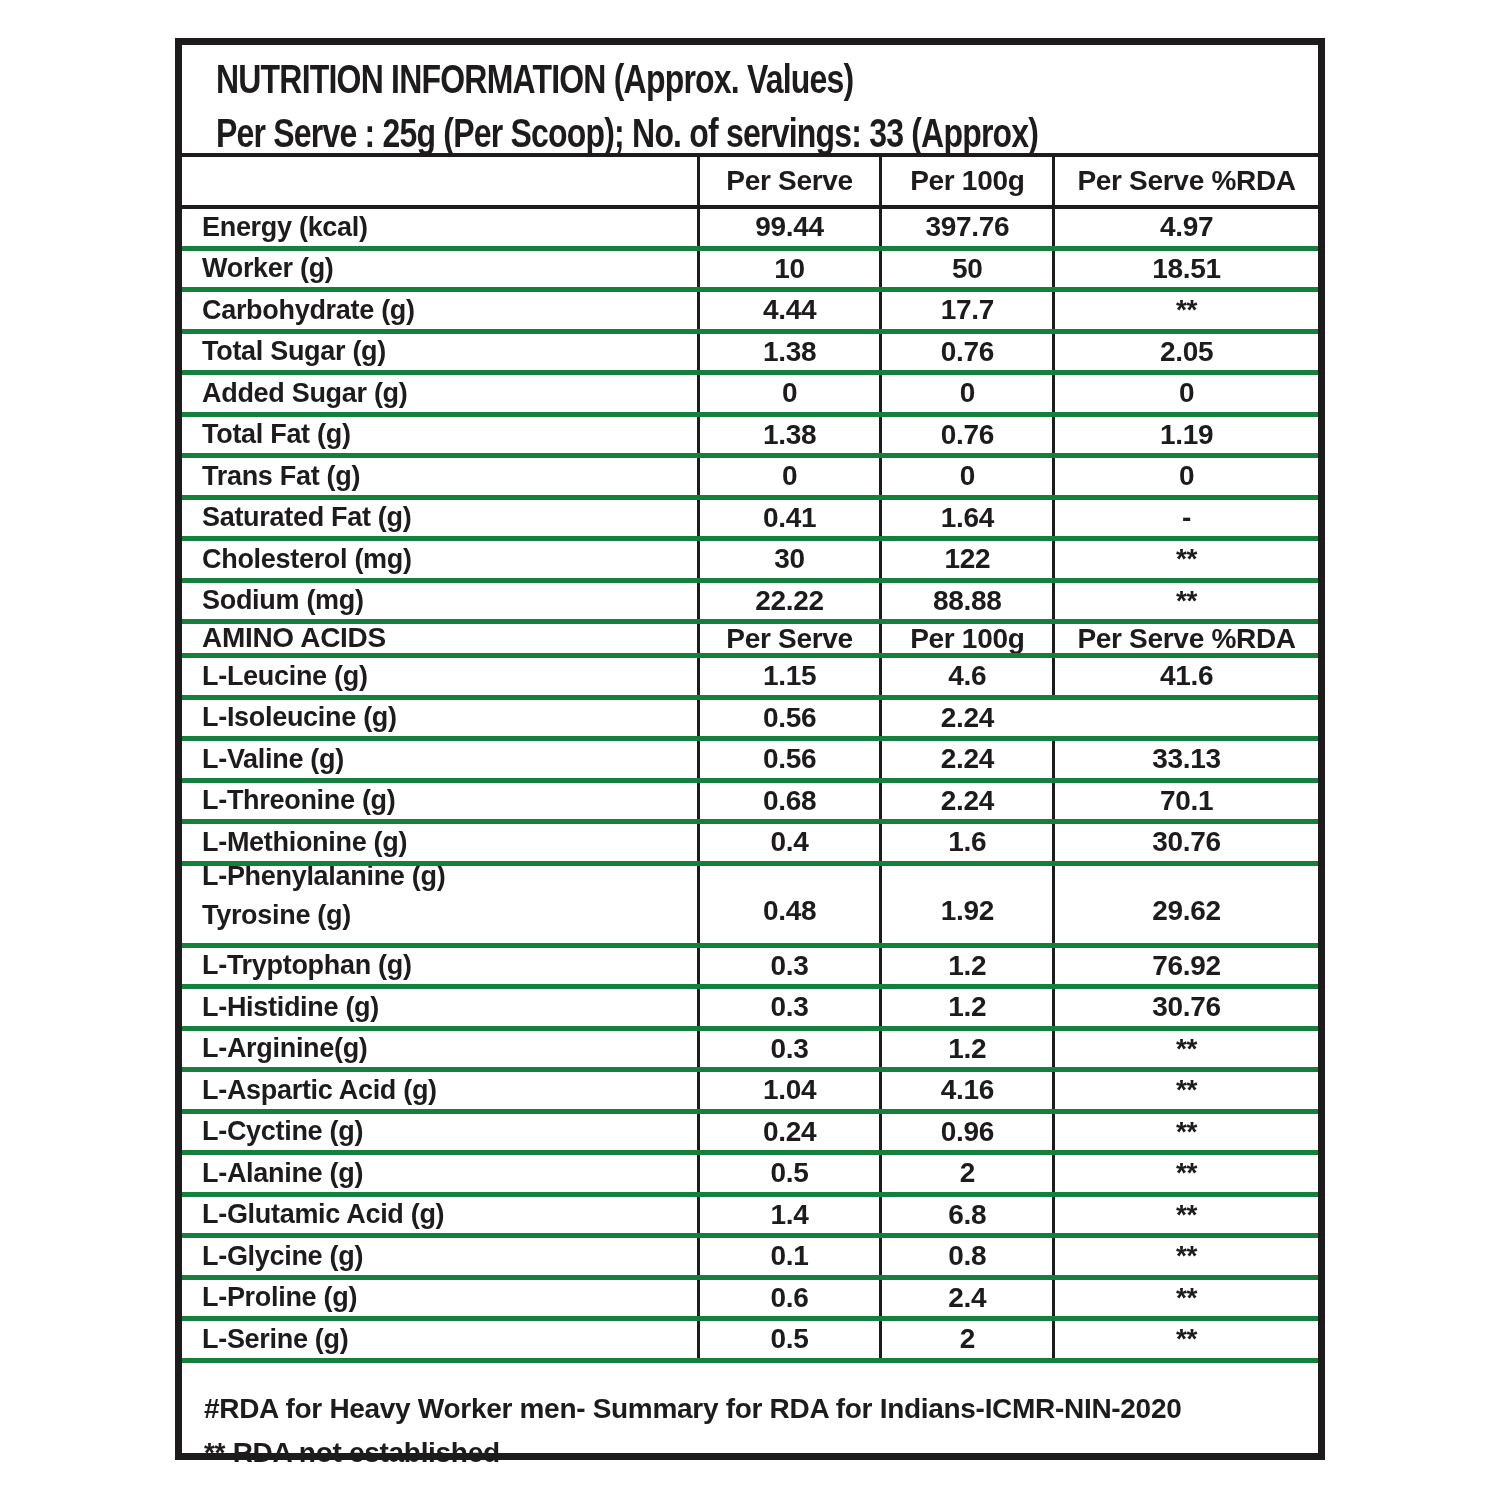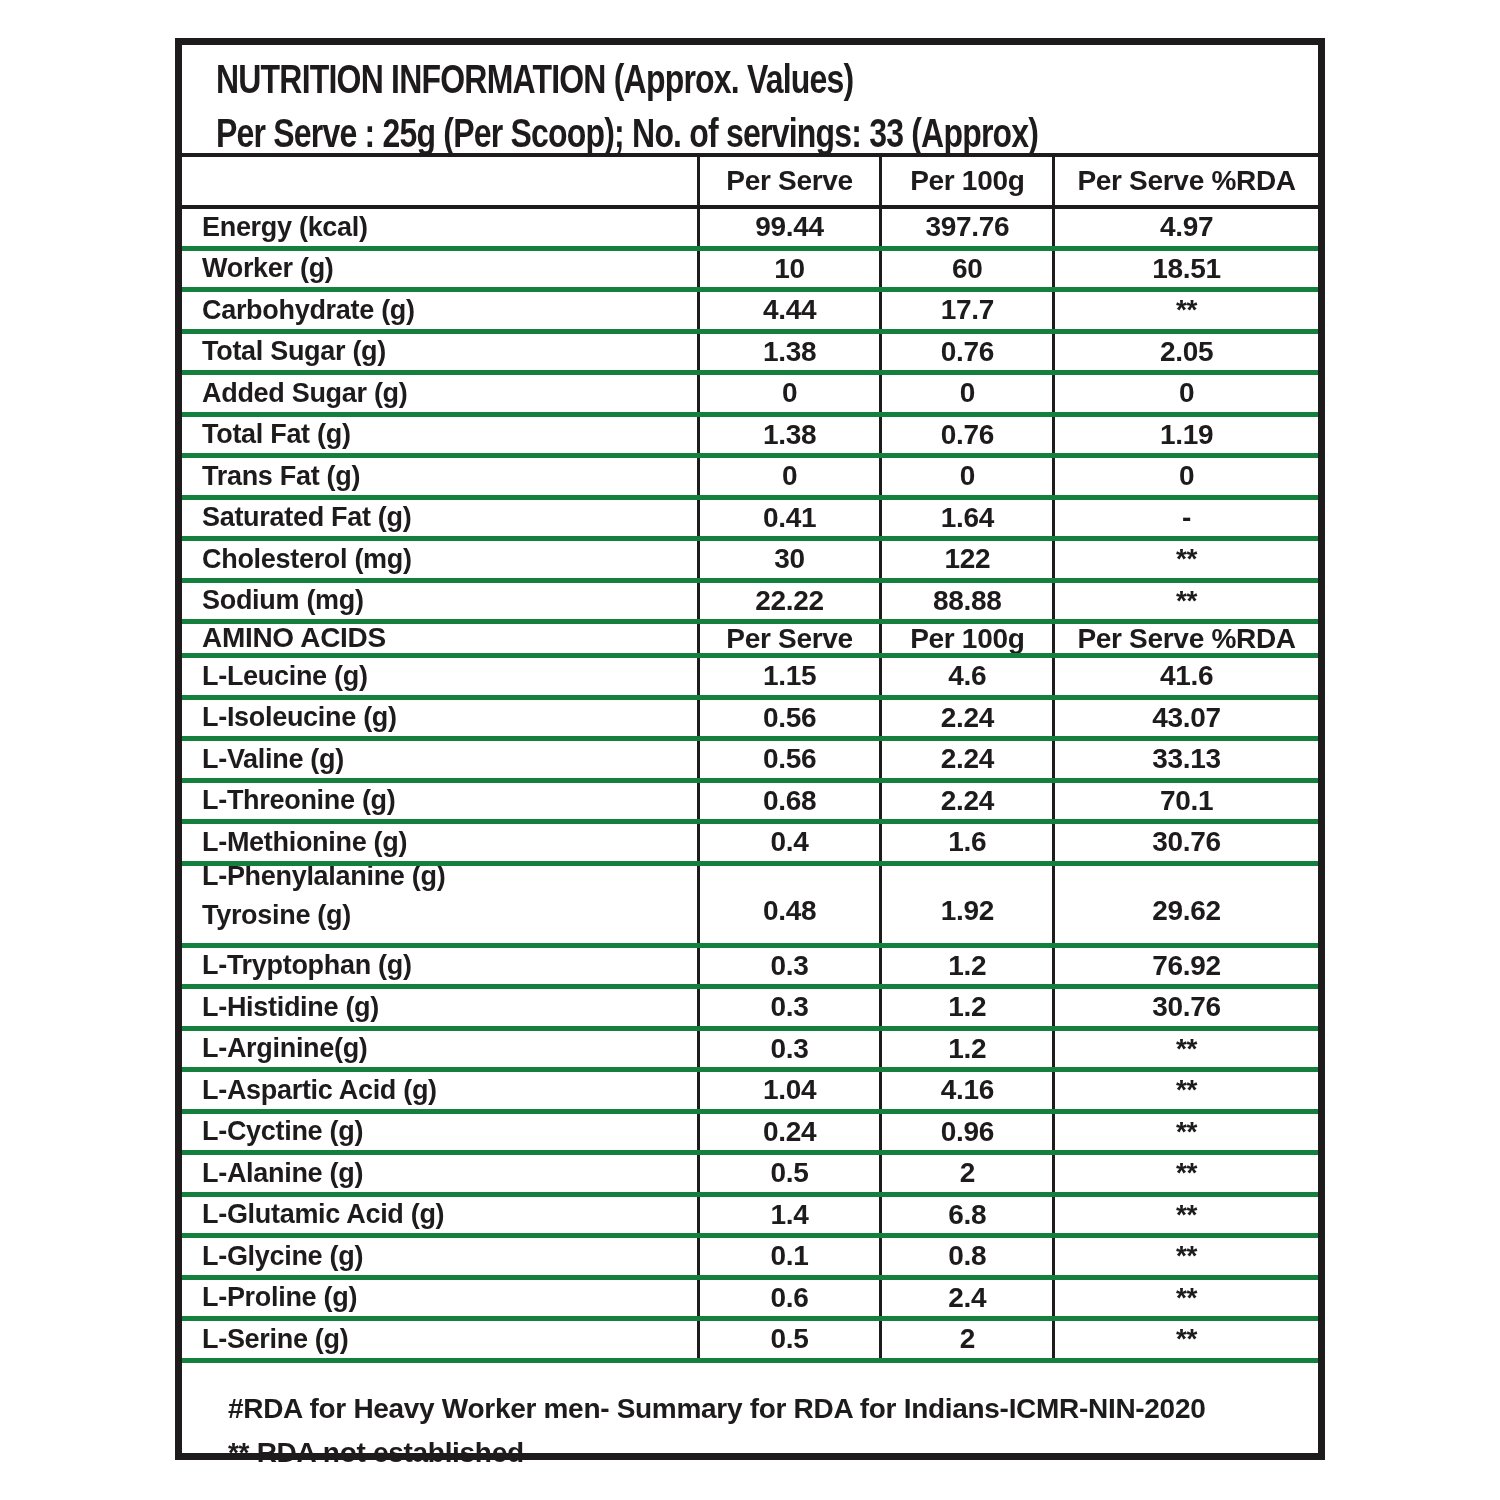--- a/index.html
+++ b/index.html
@@ -53,21 +53,21 @@
     line-height:1.45;
     font-size:27px;
   }
   .header-row .cell, .amino-header-row .cell{font-size:28px;}
   .tall .cell{align-items:flex-end;padding-bottom:16px;}
   .tall .cell.label{align-items:center;}
 
   .footer-block{
     flex:1 1 auto;
     padding:30px 20px 0 22px;
-    display:flex; flex-direction:column; gap:12px;margin-left:24px;
+    display:flex; flex-direction:column; gap:12px;
   }
   .foot-line{font-size:28px;font-weight:700;letter-spacing:-0.3px;}
 </style>
 </head>
 <body>
 
 <div class="label-table">
 
   <div class="title-block">
     <div class="title-line">NUTRITION INFORMATION (Approx. Values)</div>
@@ -82,21 +82,21 @@
   </div>
 
   <div id="nutrient-rows" style="display:contents"><div class="grid-row data-row">
     <div class="cell label">Energy (kcal)</div>
     <div class="cell">99.44</div>
     <div class="cell">397.76</div>
     <div class="cell">4.97</div>
   </div><div class="grid-row data-row">
     <div class="cell label">Worker (g)</div>
     <div class="cell">10</div>
-    <div class="cell">60</div>
+    <div class="cell">50</div>
     <div class="cell">18.51</div>
   </div><div class="grid-row data-row">
     <div class="cell label">Carbohydrate (g)</div>
     <div class="cell">4.44</div>
     <div class="cell">17.7</div>
     <div class="cell">**</div>
   </div><div class="grid-row data-row">
     <div class="cell label">Total Sugar (g)</div>
     <div class="cell">1.38</div>
     <div class="cell">0.76</div>
@@ -142,21 +142,20 @@
 
   <div id="amino-rows" style="display:contents"><div class="grid-row data-row">
     <div class="cell label">L-Leucine (g)</div>
     <div class="cell">1.15</div>
     <div class="cell">4.6</div>
     <div class="cell">41.6</div>
   </div><div class="grid-row data-row">
     <div class="cell label">L-Isoleucine (g)</div>
     <div class="cell">0.56</div>
     <div class="cell">2.24</div>
-    <div class="cell">43.07</div>
   </div><div class="grid-row data-row">
     <div class="cell label">L-Valine (g)</div>
     <div class="cell">0.56</div>
     <div class="cell">2.24</div>
     <div class="cell">33.13</div>
   </div><div class="grid-row data-row">
     <div class="cell label">L-Threonine (g)</div>
     <div class="cell">0.68</div>
     <div class="cell">2.24</div>
     <div class="cell">70.1</div>

